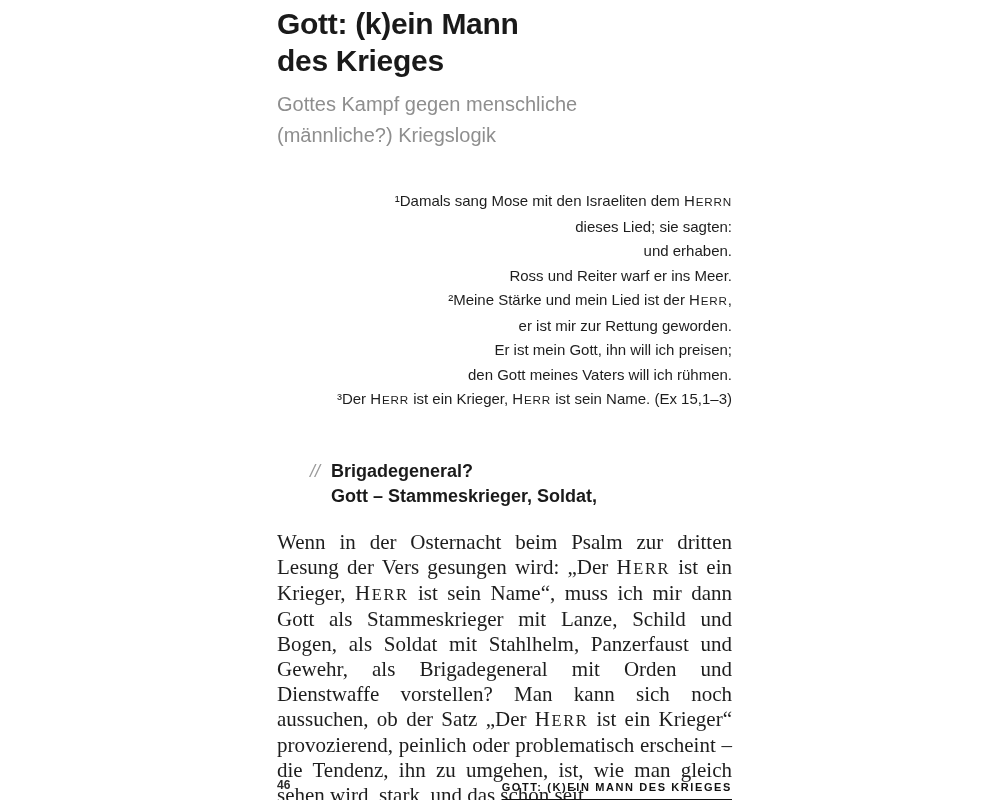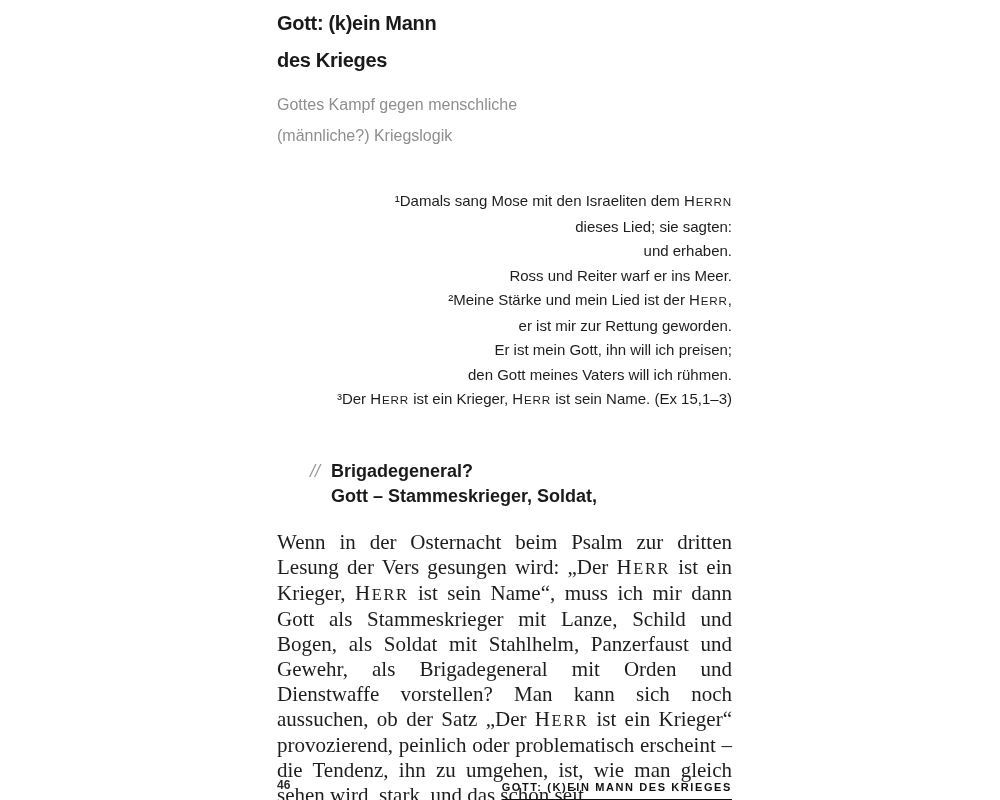--- a/index.html
+++ b/index.html
@@ -16,30 +16,30 @@
     overflow: hidden;
   }
   .content {
     position: absolute;
     left: 277px; top: 5px;
     width: 455px;
   }
   .chapter-title {
     font-family: "Liberation Sans", sans-serif;
     font-weight: 700;
-    font-size: 20px;
+    font-size: 30px;
     line-height: 37px;
     letter-spacing: -0.3px;
     color: var(--title, #1a1a1a);
   }
   .chapter-subtitle {
     margin-top: 10px;
     font-family: "Liberation Sans", sans-serif;
     font-weight: 400;
-    font-size: 16px;
+    font-size: 20px;
     line-height: 31px;
     color: var(--subtitle, #8e8e8e);
   }
   .quote {
     margin-top: 38px;
     margin-left: 33px;
     font-family: "Liberation Sans", sans-serif;
     font-size: 15px;
     line-height: 24.5px;
     color: var(--body, #1d1d1d);

